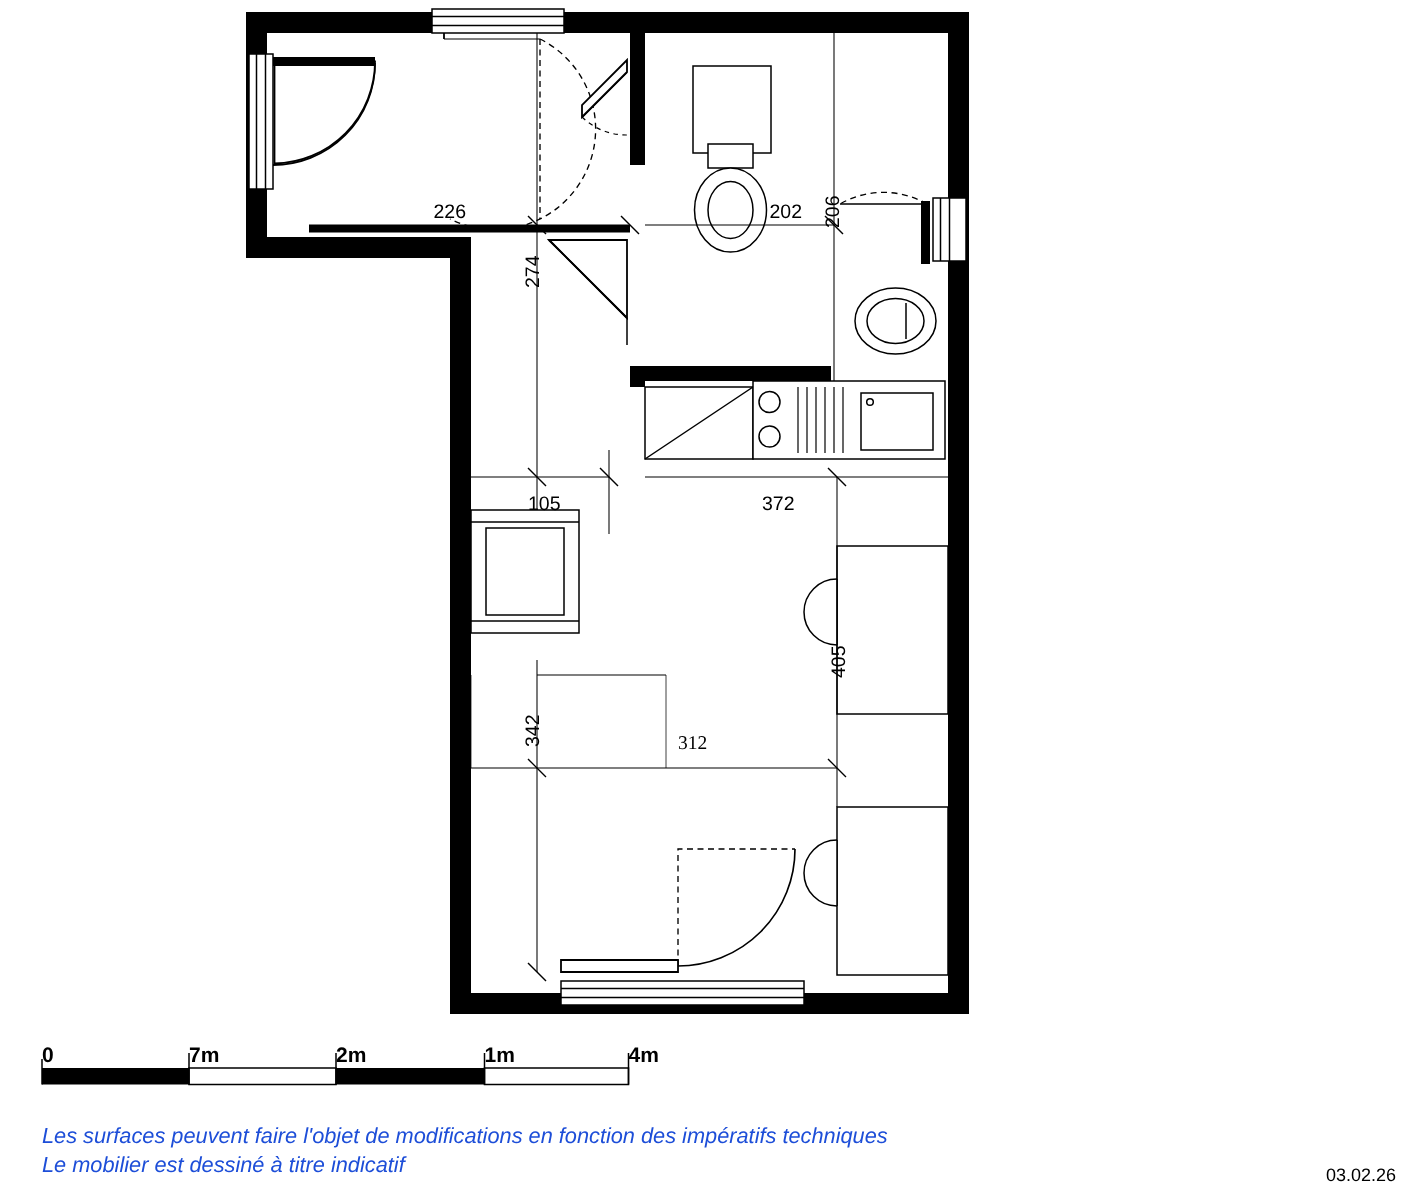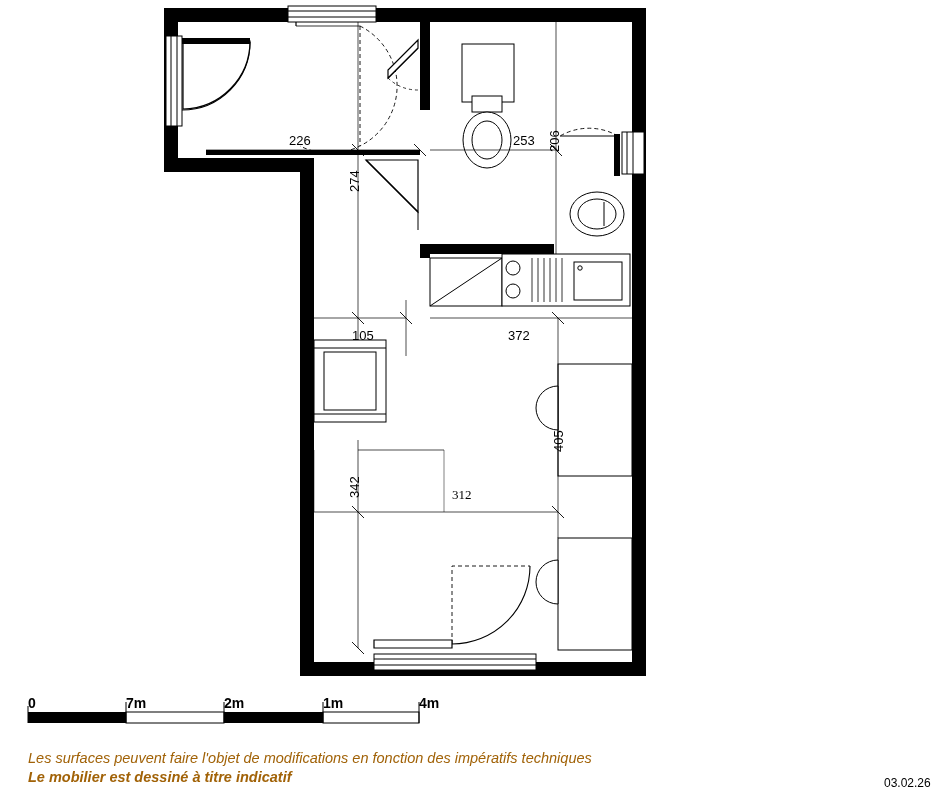--- a/index.html
+++ b/index.html
@@ -45,21 +45,21 @@
     font-size: 14px;
     font-weight: bold;
     color: #000;
     white-space: nowrap;
   }
   .note {
     position: absolute;
     font-family: "Liberation Sans", sans-serif;
     font-style: italic;
     font-size: 14.5px;
-    color: #a16207;
+    color: #1d4ed8;
     white-space: nowrap;
   }
   .date {
     position: absolute;
     font-family: "Liberation Sans", sans-serif;
     font-size: 12px;
     color: #000;
     white-space: nowrap;
   }
 </style>
@@ -241,38 +241,38 @@
       <line x1="224" y1="702" x2="224" y2="723" stroke="#000000" stroke-width="1"></line>
       <line x1="323" y1="702" x2="323" y2="723" stroke="#000000" stroke-width="1"></line>
       <line x1="419" y1="702" x2="419" y2="723" stroke="#000000" stroke-width="1"></line>
     </g>
   </svg>
 
   <div class="dim-label" style="left:289px; top:134px;">226</div>
 
   <div class="dim-label vert" style="left:348px; top:192px;">274</div>
 
-  <div class="dim-label" style="left:513px; top:134px;">253</div>
+  <div class="dim-label" style="left:513px; top:134px;">202</div>
 
   <div class="dim-label vert" style="left:548px; top:152px;">206</div>
 
   <div class="dim-label" style="left:352px; top:329px;">105</div>
 
   <div class="dim-label" style="left:508px; top:329px;">372</div>
 
   <div class="dim-label vert" style="left:552px; top:452px;">405</div>
 
   <div class="dim-label vert" style="left:348px; top:498px;">342</div>
 
   <div class="dim-label" style="left:452px; top:488px;font-family:Liberation Serif, serif;">312</div>
 
   <div class="scale-label" style="left:28px; top:695px;">0</div>
   <div class="scale-label" style="left:126px; top:695px;">7m</div>
   <div class="scale-label" style="left:224px; top:695px;">2m</div>
   <div class="scale-label" style="left:323px; top:695px;">1m</div>
   <div class="scale-label" style="left:419px; top:695px;">4m</div>
 
   <div class="note" style="left:28px; top:750px;">Les surfaces peuvent faire l'objet de modifications en fonction des impératifs techniques</div>
-  <div class="note" style="left:28px; top:769px;font-weight:bold;">Le mobilier est dessiné à titre indicatif</div>
+  <div class="note" style="left:28px; top:769px;">Le mobilier est dessiné à titre indicatif</div>
 
   <div class="date" style="left:884px; top:776px;">03.02.26</div>
 
 </div>
 
 </body></html>

